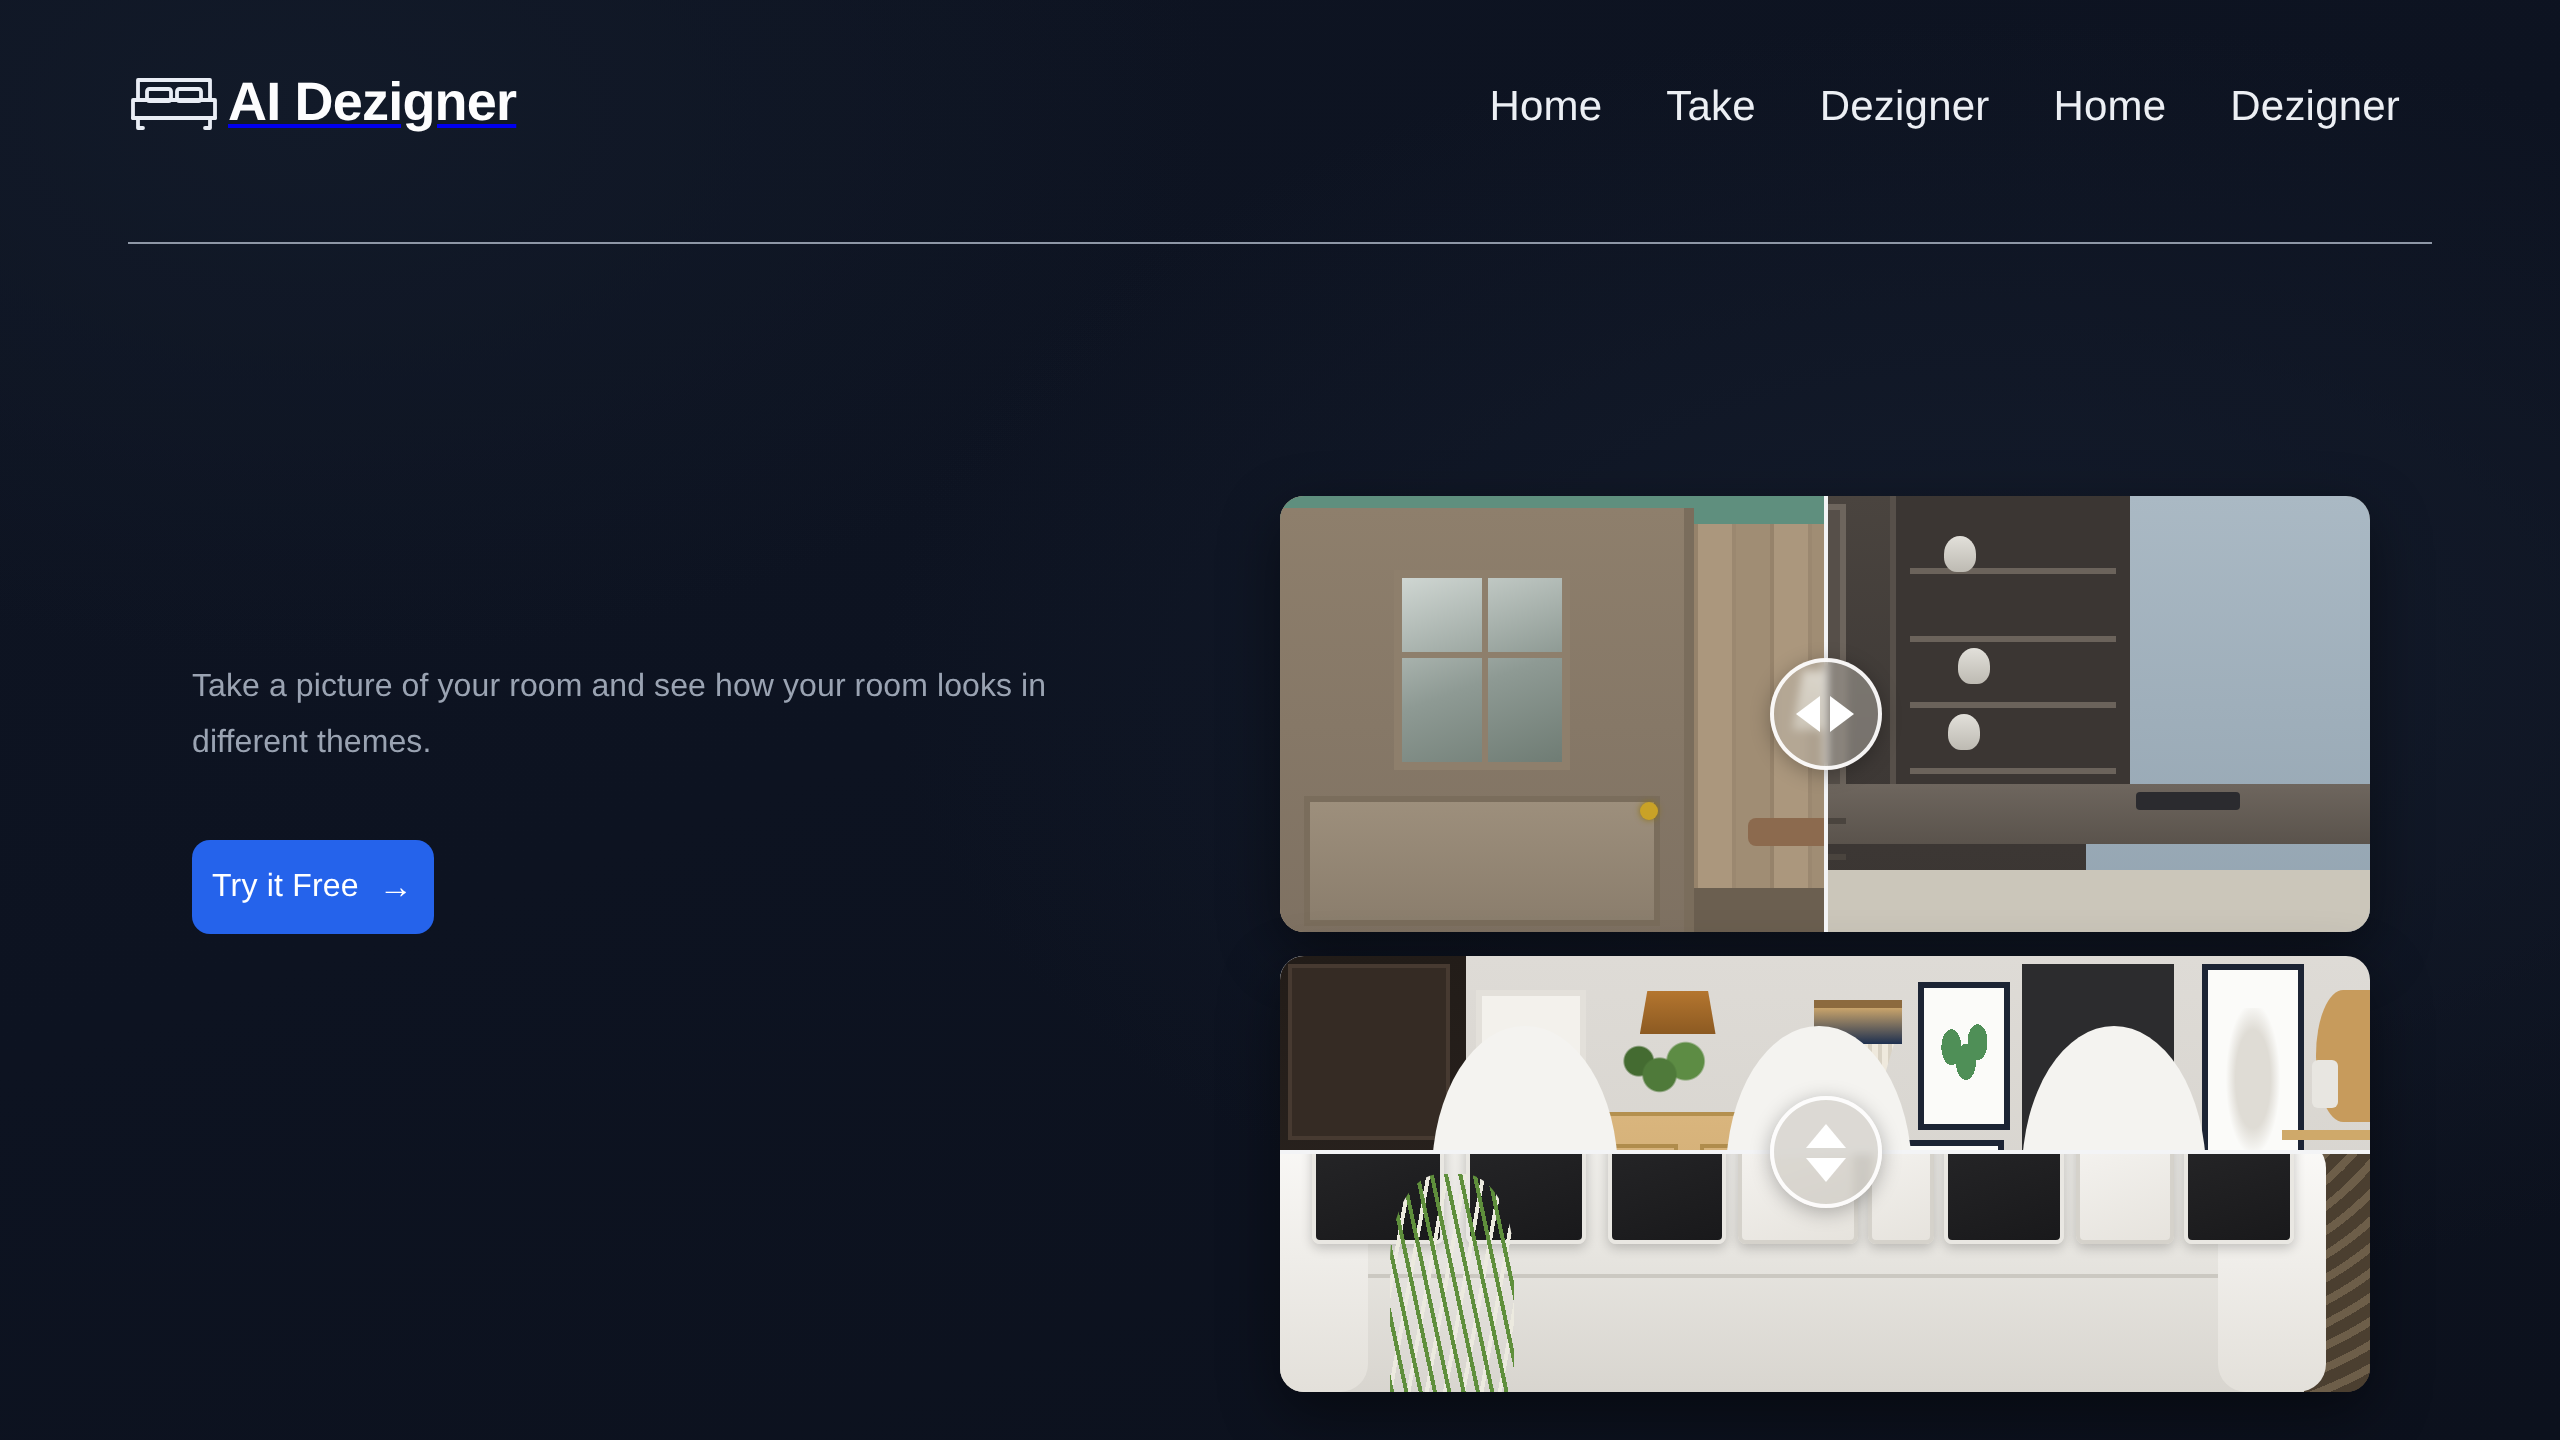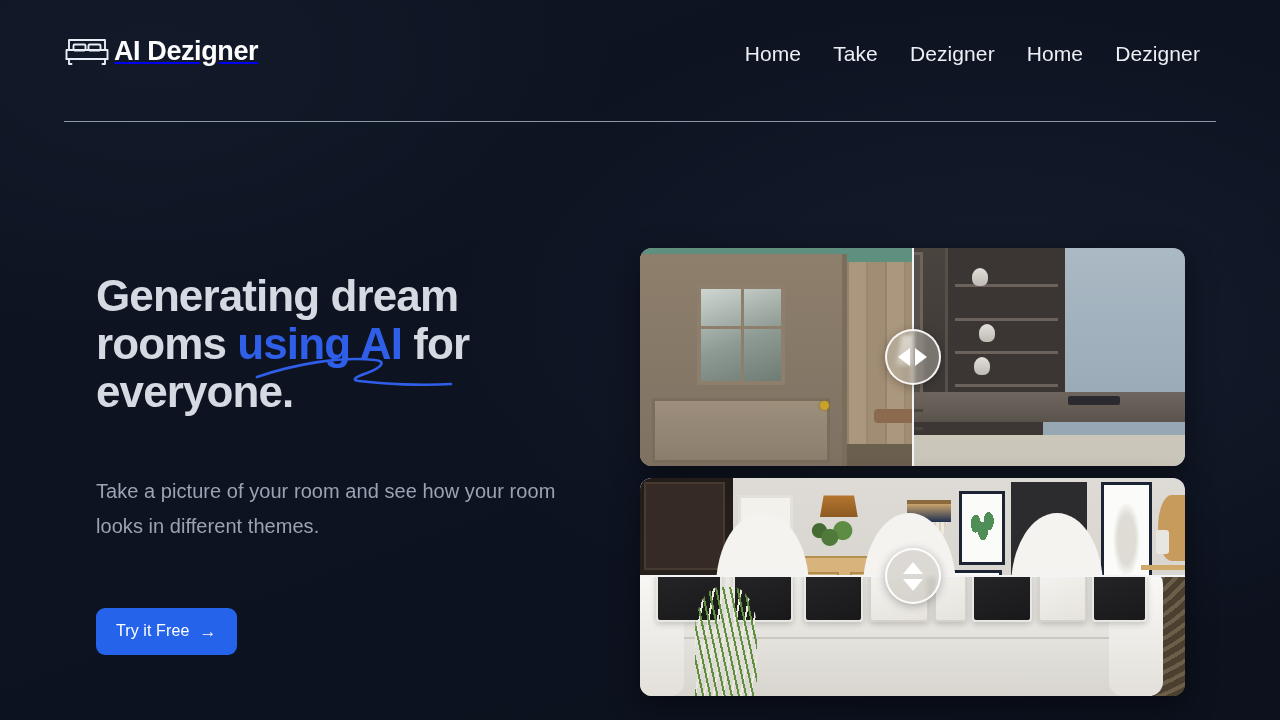--- a/index.html
+++ b/index.html
@@ -47,26 +47,26 @@
     font-size:44px; font-weight:bold; line-height:1.09;
     color:#d4d9e2; letter-spacing:-0.9px;
     position:relative; margin:0;
   }
   .hl-accent { color:#2f5fe8; position:relative; }
   .swoosh {
     position:absolute; left:159px; top:78px;
     width:200px; height:42px; pointer-events:none;
   }
   .subtitle {
-    margin-top:58px; font-size:20px; line-height:1.75;
+    margin-top:58px; font-size:16px; line-height:1.75;
     color:#9aa3b2; max-width:482px; letter-spacing:0.05px;
   }
   .cta {
     display:inline-flex; align-items:center; gap:10px;
-    margin-top:64px; padding:0 20px; height:47px;
+    margin-top:34px; padding:0 10px; height:47px;
     background:#2563eb; color:#ffffff;
     font-size:16px; border:none; border-radius:9px;
     cursor:pointer; letter-spacing:0.1px;
   }
   .cta .arrow { font-size:17px; line-height:1; display:inline-block; }
 
   
   .slider {
     position:absolute; border-radius:12px; overflow:hidden;
     box-shadow:0 10px 30px rgba(0,0,0,.45);
@@ -378,25 +378,20 @@
       <a class="nav-link" href="#">Home</a>
       <a class="nav-link" href="#">Take</a>
       <a class="nav-link" href="#">Dezigner</a>
       <a class="nav-link" href="#">Home</a>
       <a class="nav-link" href="#">Dezigner</a>
     </nav>
   </header>
   <div class="divider"></div>
 
   <section class="hero-left">
-    <h1 class="headline"><span>Generating dream rooms </span><span class="hl-accent">using AI</span><span> for everyone.</span>
-      <svg class="swoosh" viewBox="0 0 200 42">
-        <path d="M2 27 C 40 14, 86 6, 120 10 C 131 11, 128 17, 112 23 C 100 27, 96 30, 104 31 C 128 34, 168 36, 196 34" fill="none" stroke="#2f5fe8" stroke-width="2.6" stroke-linecap="round"></path>
-      </svg>
-    </h1>
 
     <p class="subtitle">Take a picture of your room and see how your room looks in different themes.</p>
 
     <button class="cta">
       <span>Try it Free</span>
       <span class="arrow">→</span>
     </button>
   </section>
 
   <div class="slider slider-h">

